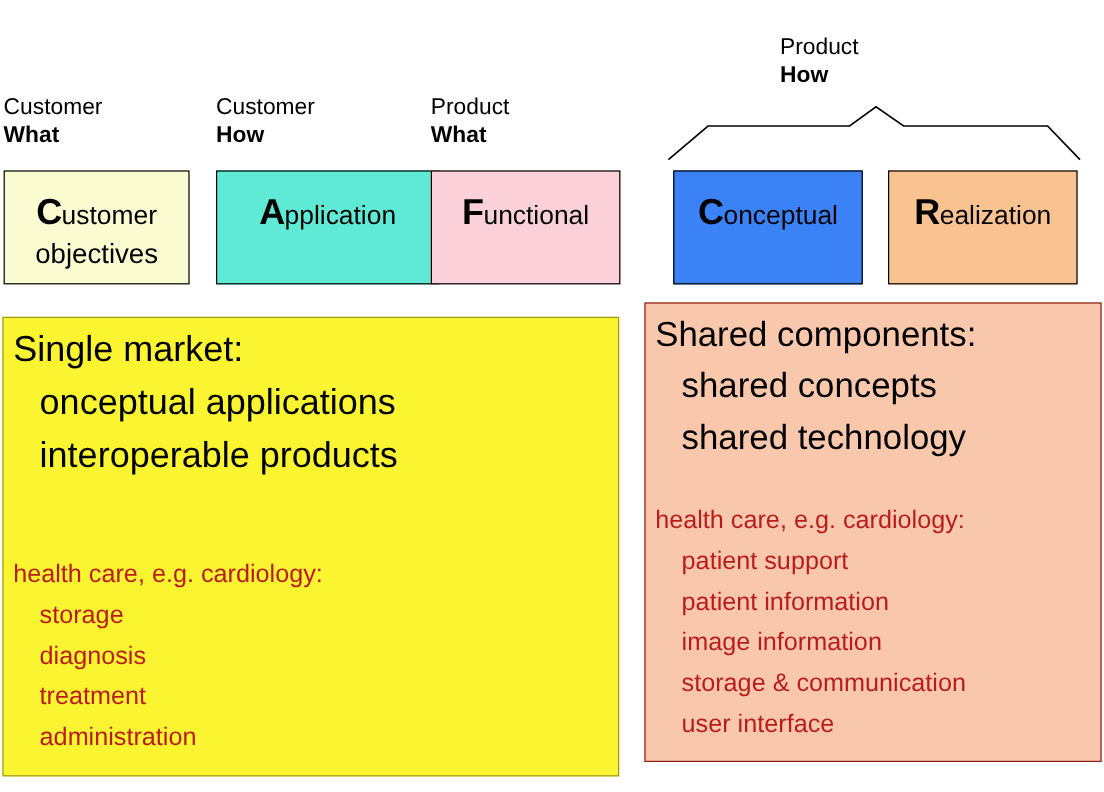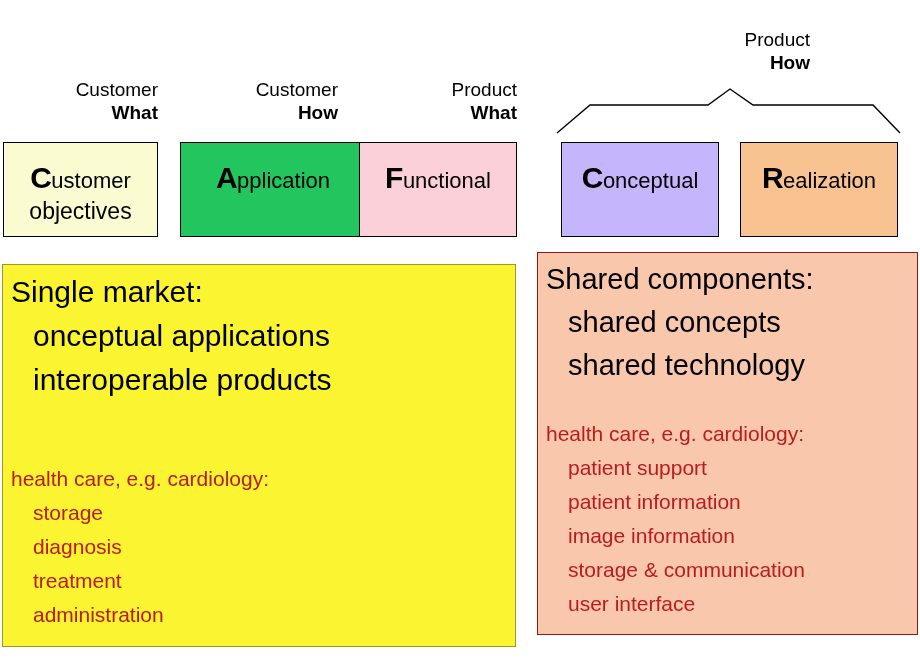--- a/index.html
+++ b/index.html
@@ -19,21 +19,21 @@
   .stage {
     position: absolute;
     left: 0; top: 0;
     width: 920px;
     height: 660px;
   }
 
   
   .col-caption {
     position: absolute;
-    text-align: right;
+    text-align: left;
     line-height: 1.22;
     font-size: 19px;
     color: #000;
     white-space: nowrap;
   }
   .col-caption .cap-top { display: block; font-weight: 400; }
   .col-caption .cap-bot { display: block; font-weight: 700; }
 
   
   .head-box {
@@ -57,23 +57,23 @@
     letter-spacing: -0.5px;
   }
   .head-box .hb-line .rest {
     font-size: 22px;
     font-weight: 400;
   }
   .hb-l1 { top: 20px; }
   .hb-l2 { top: 57px; font-size: 21px; }
 
   .box-customer   { left: 3px;   top: 142px; width: 155px; height: 95px; background: #FBFBD2; }
-  .box-application{ left: 180px; top: 142px; width: 186px; height: 95px; background: #22c55e; }
+  .box-application{ left: 180px; top: 142px; width: 186px; height: 95px; background: #5eead4; }
   .box-functional { left: 359px; top: 142px; width: 158px; height: 95px; background: #FBD0D8; padding-left: 31px; }
-  .box-conceptual { left: 561px; top: 142px; width: 158px; height: 95px; background: #c4b5fd; }
+  .box-conceptual { left: 561px; top: 142px; width: 158px; height: 95px; background: #3b82f6; }
   .box-realization{ left: 740px; top: 142px; width: 158px; height: 95px; background: #F9C391; }
 
   
   .brace {
     position: absolute;
     left: 550px;
     top: 80px;
     width: 360px;
     height: 60px;
   }

